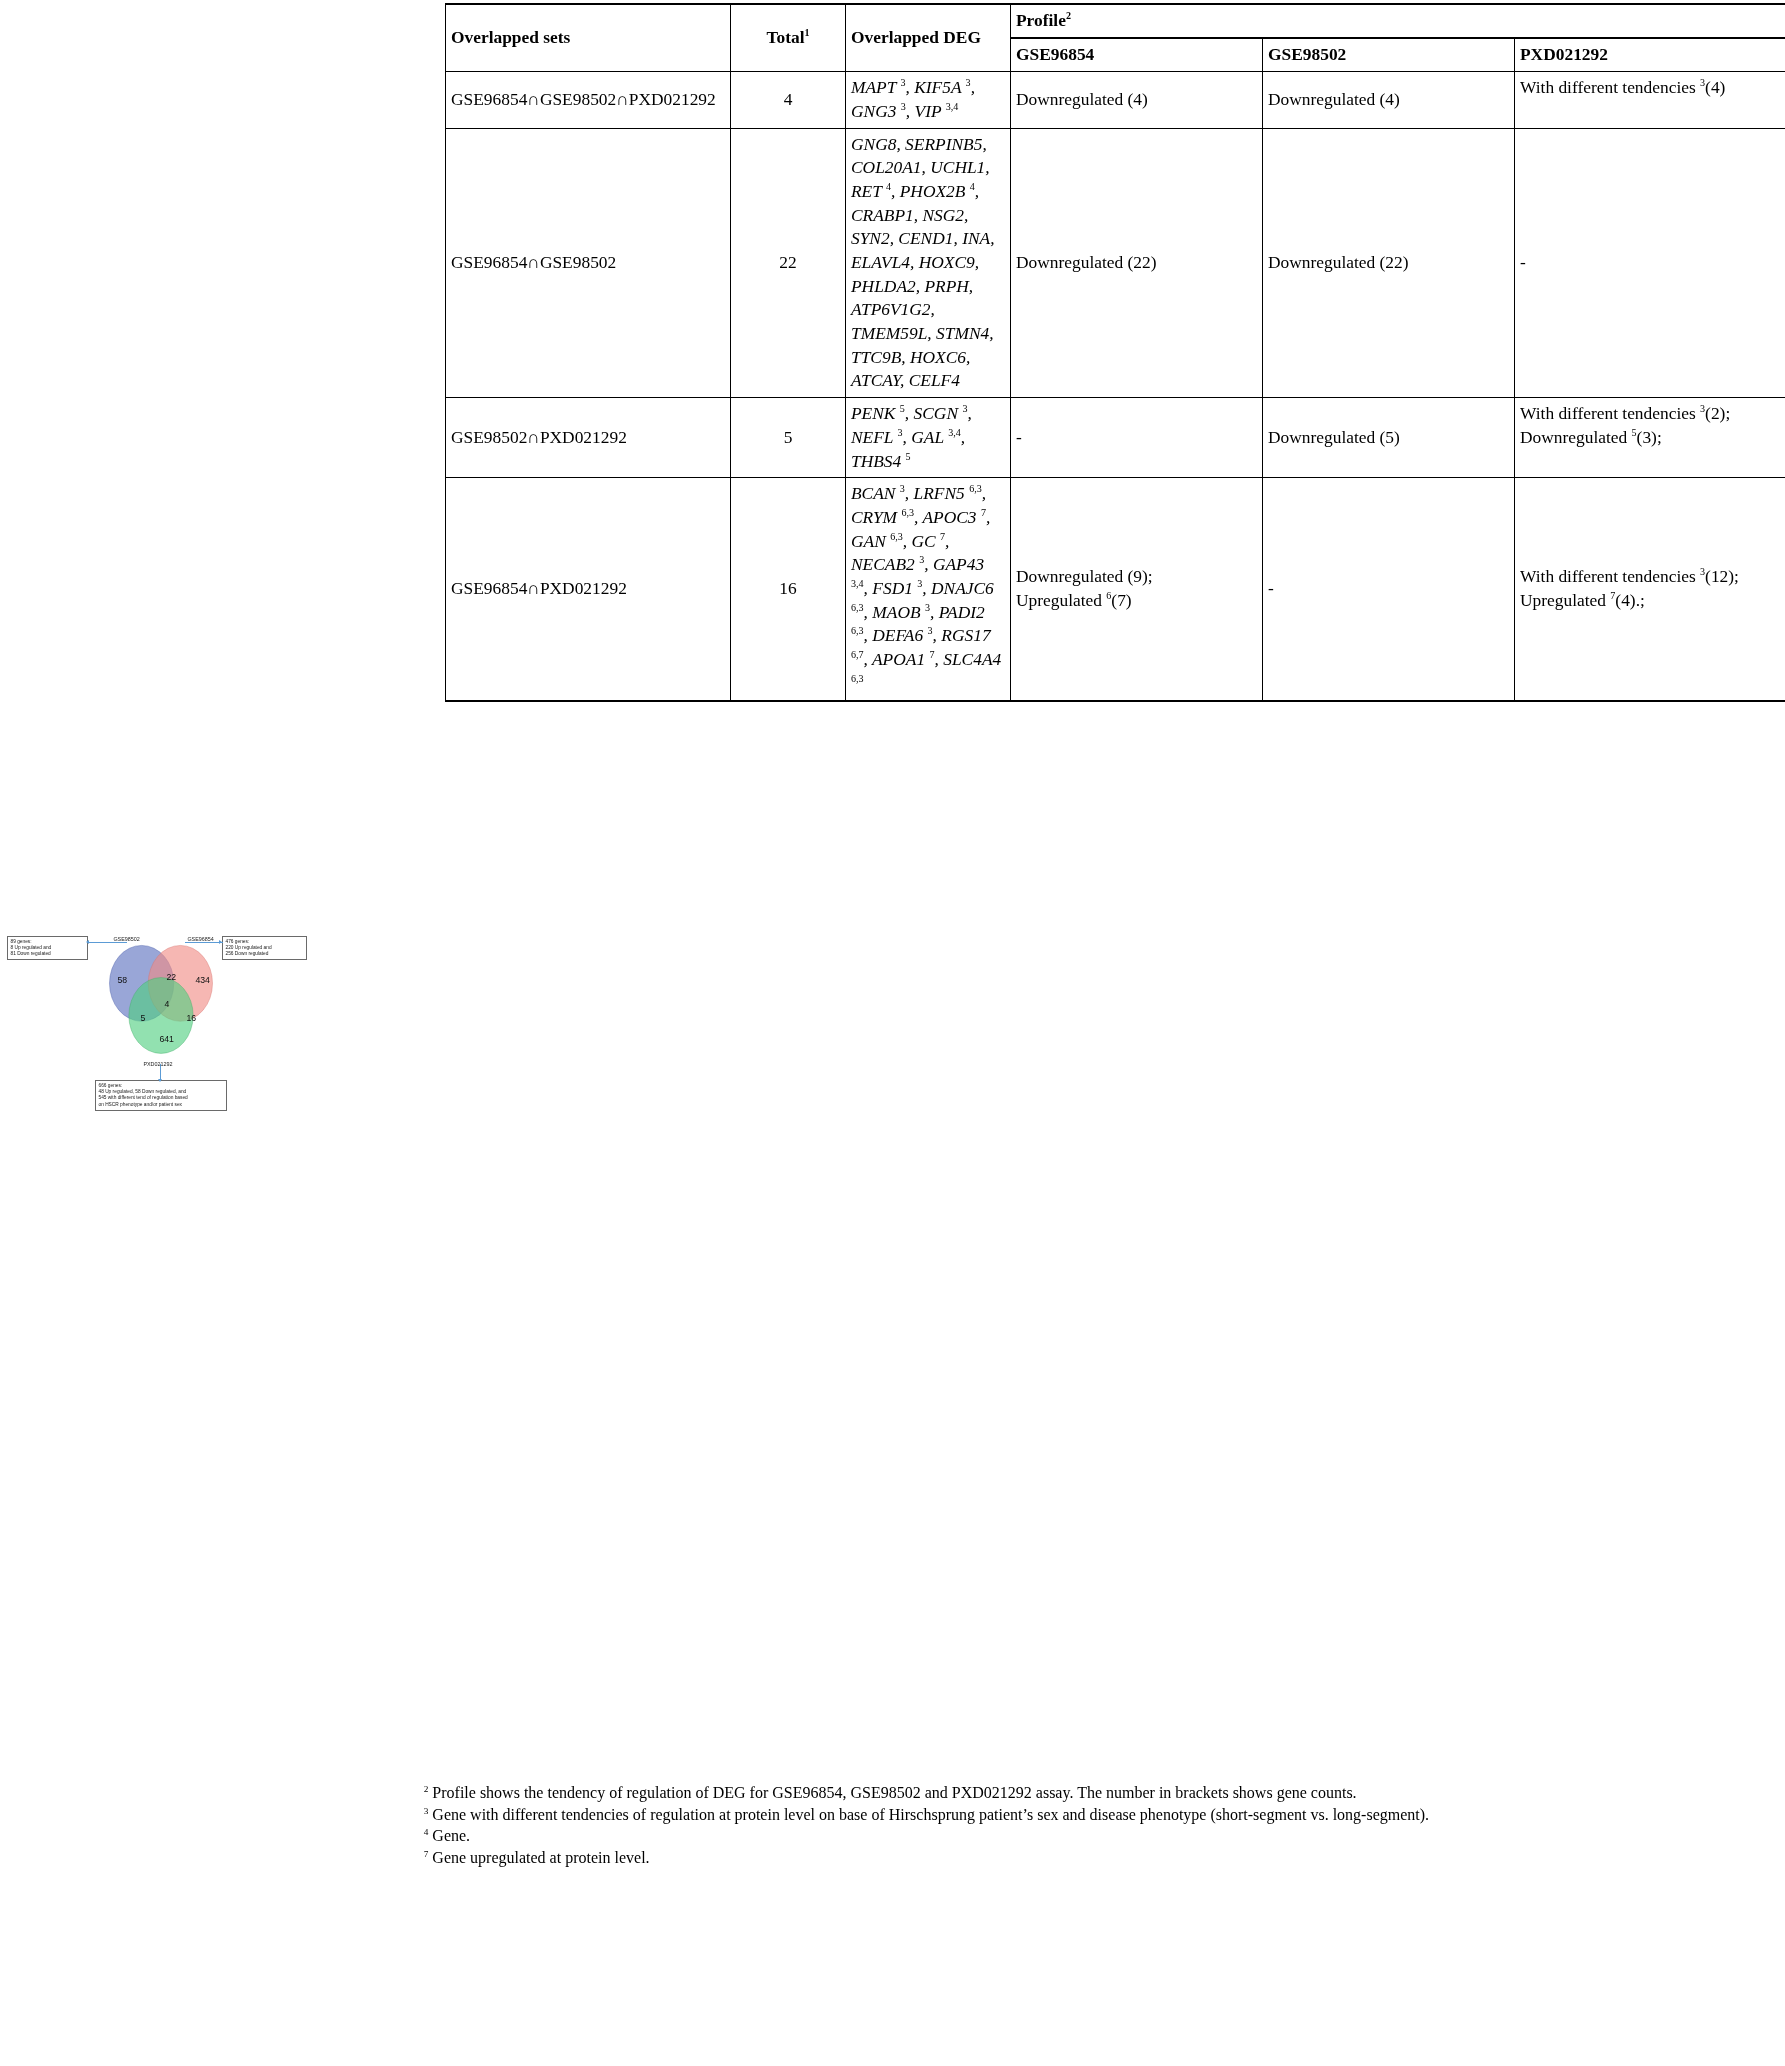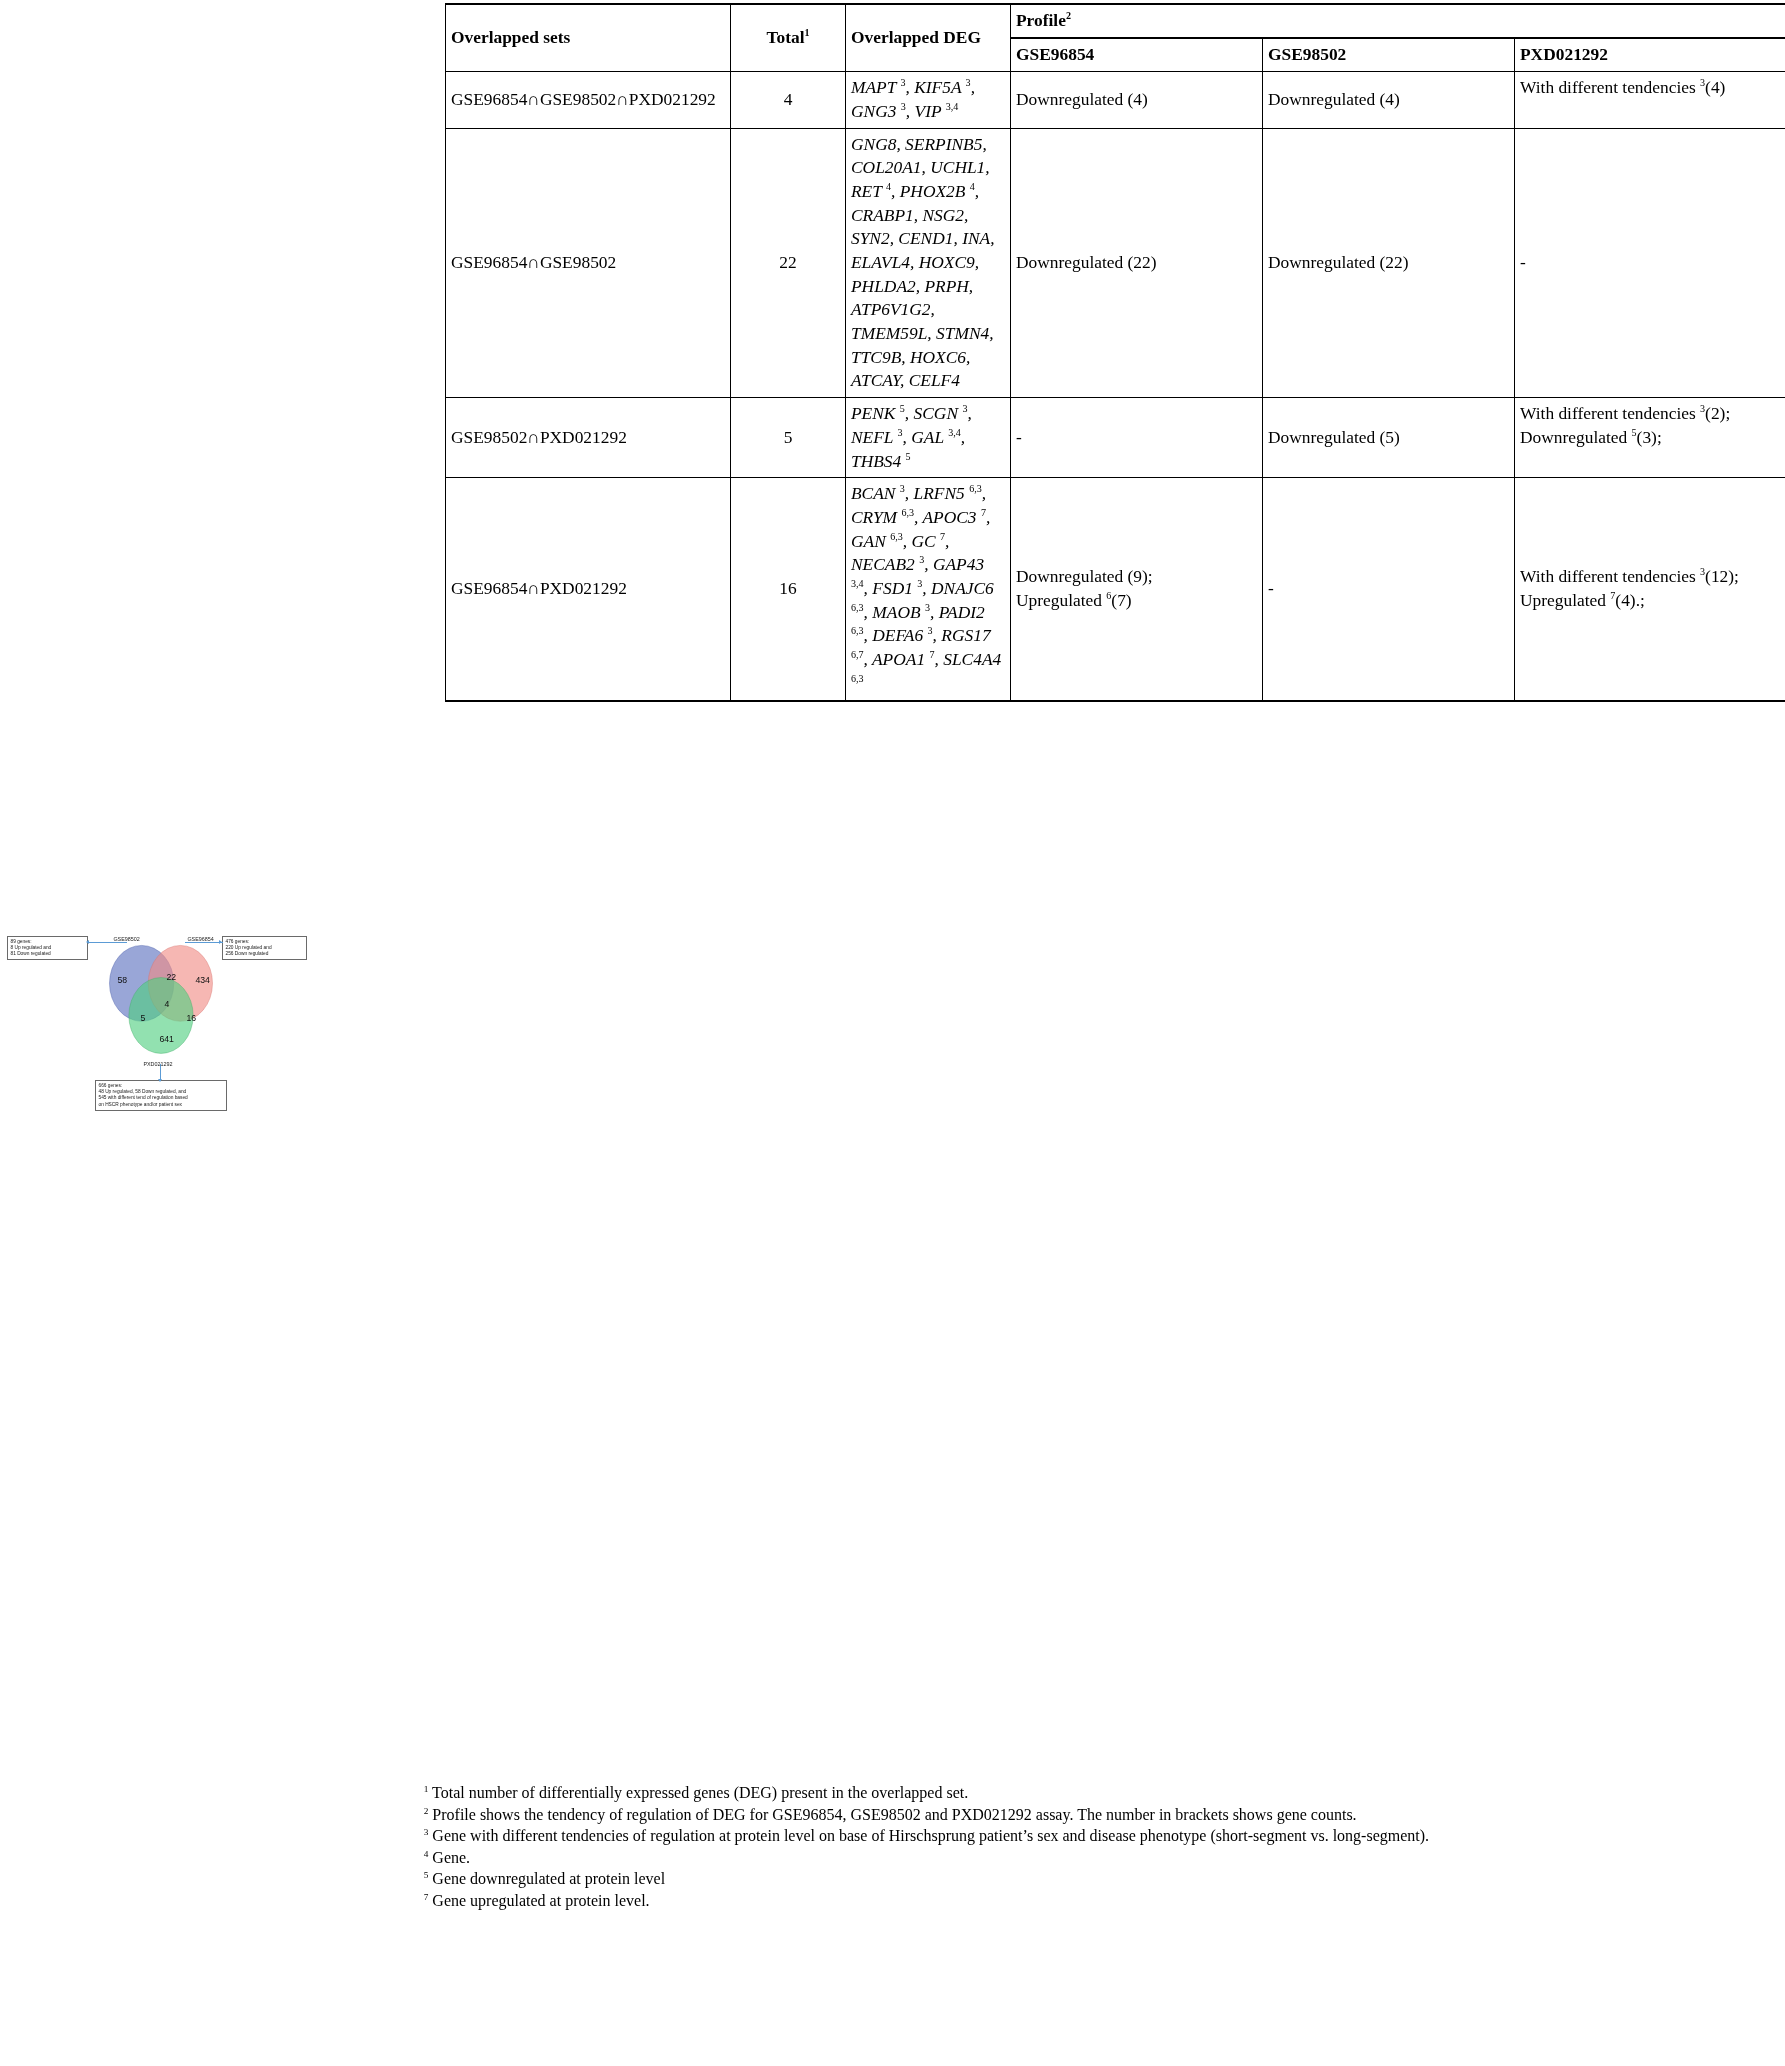--- a/index.html
+++ b/index.html
@@ -248,22 +248,20 @@
         <td class="genes cell-top"><i>BCAN</i> <sup>3</sup>, <i>LRFN5</i> <sup>6,3</sup>, <i>CRYM</i> <sup>6,3</sup>, <i>APOC3</i> <sup>7</sup>, <i>GAN</i> <sup>6,3</sup>, <i>GC</i> <sup>7</sup>, <i>NECAB2</i> <sup>3</sup>, <i>GAP43</i> <sup>3,4</sup>, <i>FSD1</i> <sup>3</sup>, <i>DNAJC6</i> <sup>6,3</sup>, <i>MAOB</i> <sup>3</sup>, <i>PADI2</i> <sup>6,3</sup>, <i>DEFA6</i> <sup>3</sup>, <i>RGS17</i> <sup>6,7</sup>, <i>APOA1</i> <sup>7</sup>, <i>SLC4A4</i> <sup>6,3</sup></td>
         <td>Downregulated (9);<br>Upregulated <sup>6</sup>(7)</td>
         <td>-</td>
         <td>With different tendencies <sup>3</sup>(12);<br>Upregulated <sup>7</sup>(4).;</td>
       </tr>
 
     </tbody>
   </table>
 
   <div id="footnotes">
-    <p><sup>1</sup><span> Total number of differentially expressed genes (DEG) present in the overlapped set.</span></p>
     <p><sup>2</sup><span> Profile shows the tendency of regulation of DEG for GSE96854, GSE98502 and PXD021292 assay. The number in brackets shows gene counts.</span></p>
     <p><sup>3</sup><span> Gene with different tendencies of regulation at protein level on base of Hirschsprung patient’s sex and disease phenotype (short-segment vs. long-segment).</span></p>
     <p><sup>4</sup><span> Gene.</span></p>
-    <p><sup>5</sup><span> Gene downregulated at protein level</span></p>
     <p><sup>7</sup><span> Gene upregulated at protein level.</span></p>
   </div>
 
 </div>
 
 
 </body></html>

